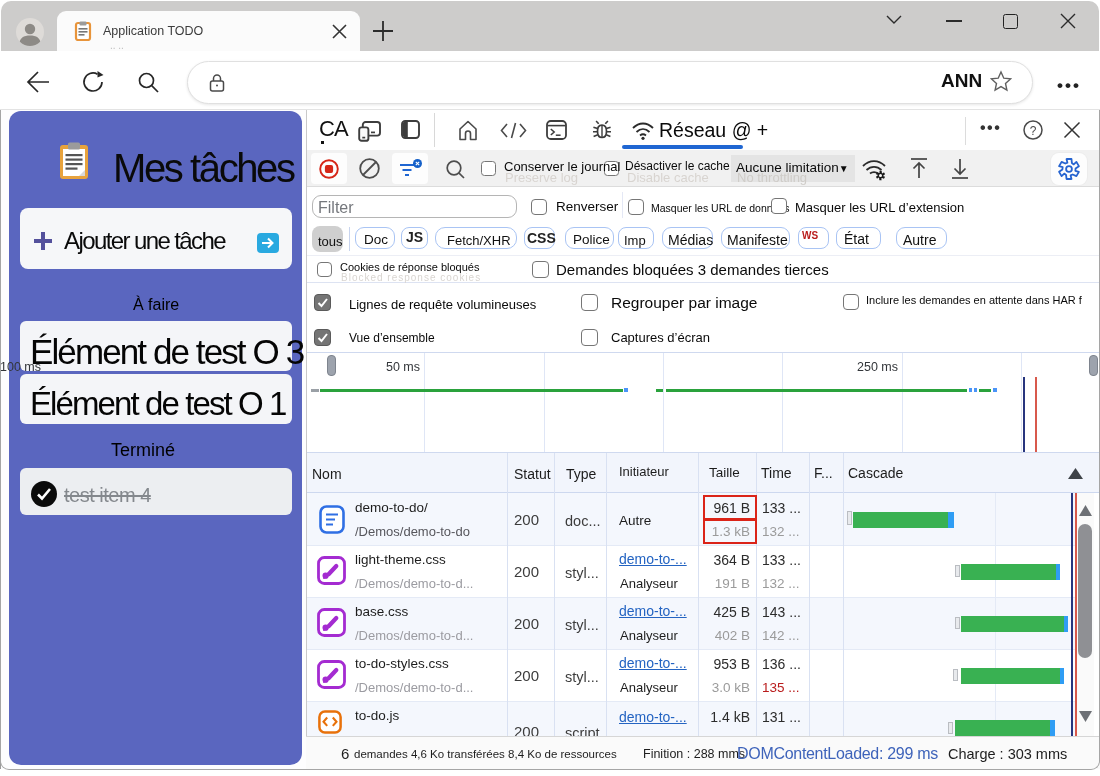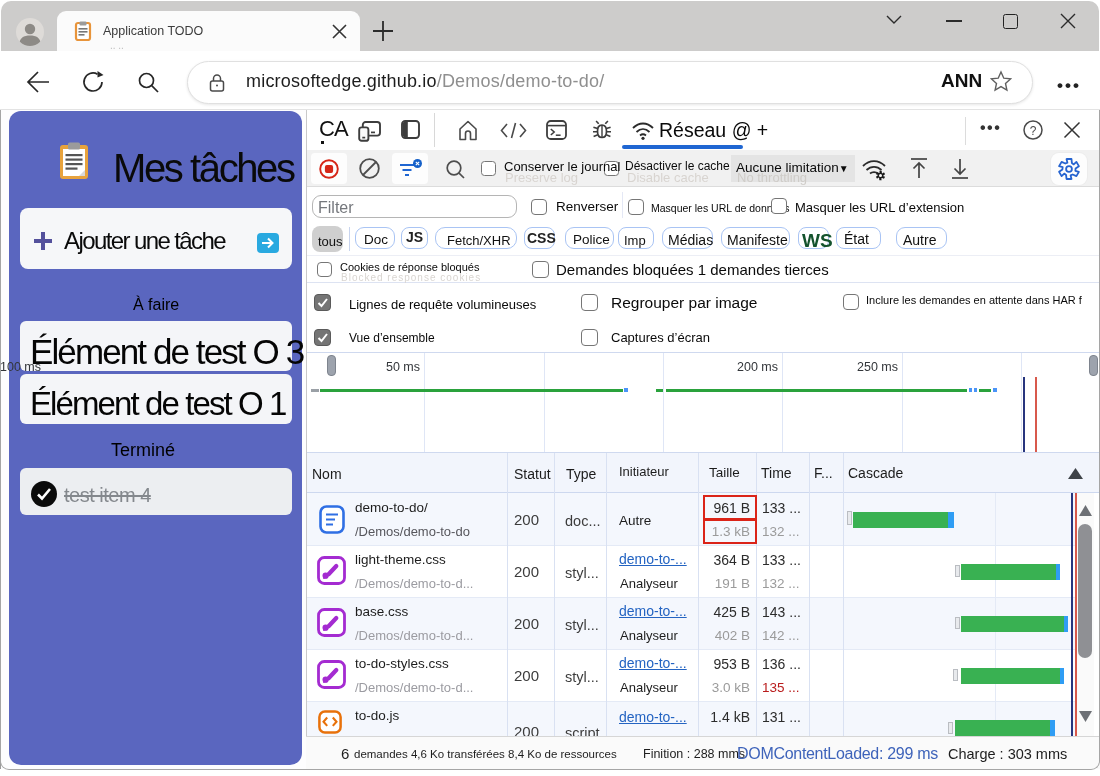--- a/index.html
+++ b/index.html
@@ -73,21 +73,20 @@
     <path d="M13.7 13.7 L20 20" stroke="#272727" stroke-width="1.7"></path>
   </svg>
 
   <div class="abs" style="left:187px;top:61px;width:846px;height:43px;background:#fff;border:1px solid #e0e0e0;border-radius:22px;box-shadow:0 1px 3px rgba(0,0,0,0.10);"></div>
 
   <svg class="abs" style="left:209px;top:74px;" width="16" height="18" viewBox="0 0 16 18">
     <rect x="1.5" y="7" width="13" height="10" rx="2" stroke="#4a4a4a" stroke-width="1.5" fill="none"></rect>
     <path d="M4.5 7 L4.5 4.5 A3.5 3.5 0 0 1 11.5 4.5 L11.5 7" stroke="#4a4a4a" stroke-width="1.5" fill="none"></path>
     <circle cx="8" cy="11.5" r="1" fill="#4a4a4a"></circle>
   </svg>
-  <div class="abs" style="left:246px;top:71px;font-size:18px;color:#1d1d1d;letter-spacing:0.2px;">microsoftedge.github.io<span style="color:#8f8f8f;">/Demos/demo-to-do/</span></div>
   <div class="abs" style="left:941px;top:70px;font-size:19px;font-weight:700;color:#111;">ANN</div>
 
   <svg class="abs" style="left:990px;top:70px;" width="22" height="22" viewBox="0 0 22 22">
     <path d="M11 2 L13.8 8.2 L20.5 8.9 L15.5 13.4 L16.9 20 L11 16.6 L5.1 20 L6.5 13.4 L1.5 8.9 L8.2 8.2 Z" stroke="#5f5f5f" stroke-width="1.4" fill="none"></path>
   </svg>
 
   <div class="abs" style="left:1057px;top:76px;font-size:17px;color:#222;letter-spacing:2px;font-weight:700;">•••</div>
 
   <div class="abs" style="left:0;top:110px;width:306px;height:666px;background:#fdfdfe;border-left:1px solid #9a9a9a;"></div>
   <div class="abs" style="left:9px;top:111px;width:293px;height:654px;background:#5a66bf;border-radius:12px;"></div>
@@ -276,32 +275,32 @@
   <div class="abs" style="left:527px;top:230px;font-size:14px;color:#222;font-weight:700;">CSS</div>
   <div class="abs" style="left:565px;top:227px;width:49px;height:22px;border:1.5px solid #a9c4f4;border-radius:9px;"></div>
   <div class="abs" style="left:573px;top:232px;font-size:13.5px;color:#111;">Police</div>
   <div class="abs" style="left:618px;top:227px;width:36px;height:22px;border:1.5px solid #a9c4f4;border-radius:8px;"></div>
   <div class="abs" style="left:624px;top:233px;font-size:13px;color:#111;">Imp</div>
   <div class="abs" style="left:662px;top:227px;width:51px;height:22px;border:1.5px solid #a9c4f4;border-radius:9px;"></div>
   <div class="abs" style="left:668px;top:232px;font-size:14px;color:#111;">Médias</div>
   <div class="abs" style="left:721px;top:227px;width:69px;height:22px;border:1.5px solid #a9c4f4;border-radius:9px;"></div>
   <div class="abs" style="left:727px;top:232px;font-size:14px;color:#111;">Manifeste</div>
   <div class="abs" style="left:798px;top:227px;width:31px;height:22px;border:1.5px solid #a9c4f4;border-radius:8px;"></div>
-  <div class="abs" style="left:802px;top:230px;font-size:19px;color:#14532d;font-weight:700;">WS</div>
+  <div class="abs" style="left:802px;top:230px;font-size:10px;color:#b91c1c;font-weight:700;">WS</div>
   <div class="abs" style="left:836px;top:227px;width:45px;height:22px;border:1.5px solid #a9c4f4;border-radius:8px;"></div>
   <div class="abs" style="left:844px;top:231px;font-size:14px;color:#111;">État</div>
   <div class="abs" style="left:896px;top:227px;width:51px;height:22px;border:1.5px solid #a9c4f4;border-radius:9px;"></div>
   <div class="abs" style="left:903px;top:232px;font-size:14px;color:#111;">Autre</div>
 
   <div class="abs" style="left:307px;top:256px;width:793px;height:27px;background:#fff;border-bottom:1px solid #dde3f2;"></div>
   <div class="abs" style="left:317px;top:262px;width:15px;height:15px;border:1.8px solid #767676;border-radius:4px;background:#fff;"></div>
   <div class="abs" style="left:340px;top:261px;font-size:11px;white-space:nowrap;color:#0a0a0a;">Cookies de réponse bloqués</div>
   <div class="abs" style="left:341px;top:272px;font-size:10px;color:#d9d5d1;letter-spacing:1px;">Blocked response cookies</div>
   <div class="abs" style="left:532px;top:261px;width:17px;height:17px;border:1.8px solid #767676;border-radius:4px;background:#fff;"></div>
-  <div class="abs" style="left:556px;top:261px;font-size:15px;white-space:nowrap;color:#0a0a0a;">Demandes bloquées 1 demandes tierces</div>
+  <div class="abs" style="left:556px;top:261px;font-size:15px;white-space:nowrap;color:#0a0a0a;">Demandes bloquées 3 demandes tierces</div>
 
   <div class="abs" style="left:307px;top:283px;width:793px;height:69px;background:#fff;"></div>
   <div class="abs" style="left:314px;top:294px;width:17px;height:17px;background:#757575;border:1.5px solid #5a5a5a;border-radius:4px;"></div>
   <svg class="abs" style="left:316px;top:296px;" width="13" height="13" viewBox="0 0 13 13">
       <path d="M2.5 7 L5.5 10 L11 3" stroke="#fff" stroke-width="2" fill="none"></path>
     </svg>
   <div class="abs" style="left:349px;top:297px;font-size:13px;color:#0a0a0a;white-space:nowrap;">Lignes de requête volumineuses</div>
   <div class="abs" style="left:581px;top:294px;width:17px;height:17px;border:1.8px solid #767676;border-radius:4px;background:#fff;"></div>
   <div class="abs" style="left:611px;top:294px;font-size:15.5px;white-space:nowrap;color:#0a0a0a;">Regrouper par image</div>
   <div class="abs" style="left:843px;top:294px;width:16px;height:16px;border:1.8px solid #767676;border-radius:4px;background:#fff;"></div>
@@ -316,21 +315,20 @@
 
   <div class="abs" style="left:307px;top:352px;width:793px;height:101px;background:#fff;border-top:1px solid #cfd9ef;border-bottom:1px solid #cfd9ef;"></div>
   <div class="abs" style="left:424px;top:353px;width:1px;height:99px;background:#dfe6f6;"></div>
   <div class="abs" style="left:544px;top:353px;width:1px;height:99px;background:#dfe6f6;"></div>
   <div class="abs" style="left:663px;top:353px;width:1px;height:99px;background:#dfe6f6;"></div>
   <div class="abs" style="left:782px;top:353px;width:1px;height:99px;background:#dfe6f6;"></div>
   <div class="abs" style="left:902px;top:353px;width:1px;height:99px;background:#dfe6f6;"></div>
   <div class="abs" style="left:1021px;top:353px;width:1px;height:99px;background:#dfe6f6;"></div>
   <div class="abs" style="left:0;top:360px;font-size:12.5px;color:#33363a;width:420px;text-align:right;">50 ms</div>
   <div class="abs" style="left:0;top:360px;font-size:12.5px;color:#33363a;width:540px;">100 ms</div>
-  <div class="abs" style="left:0;top:360px;font-size:12.5px;color:#33363a;width:778px;text-align:right;">200 ms</div>
   <div class="abs" style="left:0;top:360px;font-size:12.5px;color:#33363a;width:898px;text-align:right;">250 ms</div>
 
   <div class="abs" style="left:327px;top:355px;width:9px;height:21px;background:#9da3ad;border:1px solid #7e848e;border-radius:4px;"></div>
   <div class="abs" style="left:1089px;top:355px;width:9px;height:21px;background:#9da3ad;border:1px solid #7e848e;border-radius:4px;"></div>
 
   <div class="abs" style="left:311px;top:389px;width:8px;height:3px;background:#9aa0a6;"></div>
   <div class="abs" style="left:320px;top:388.5px;width:303px;height:3.5px;background:#2aa23c;"></div>
   <div class="abs" style="left:624px;top:388px;width:4px;height:4px;background:#4a94f8;"></div>
   <div class="abs" style="left:656px;top:388.5px;width:7px;height:3.5px;background:#2aa23c;"></div>
   <div class="abs" style="left:666px;top:388.5px;width:301px;height:3.5px;background:#2aa23c;"></div>

